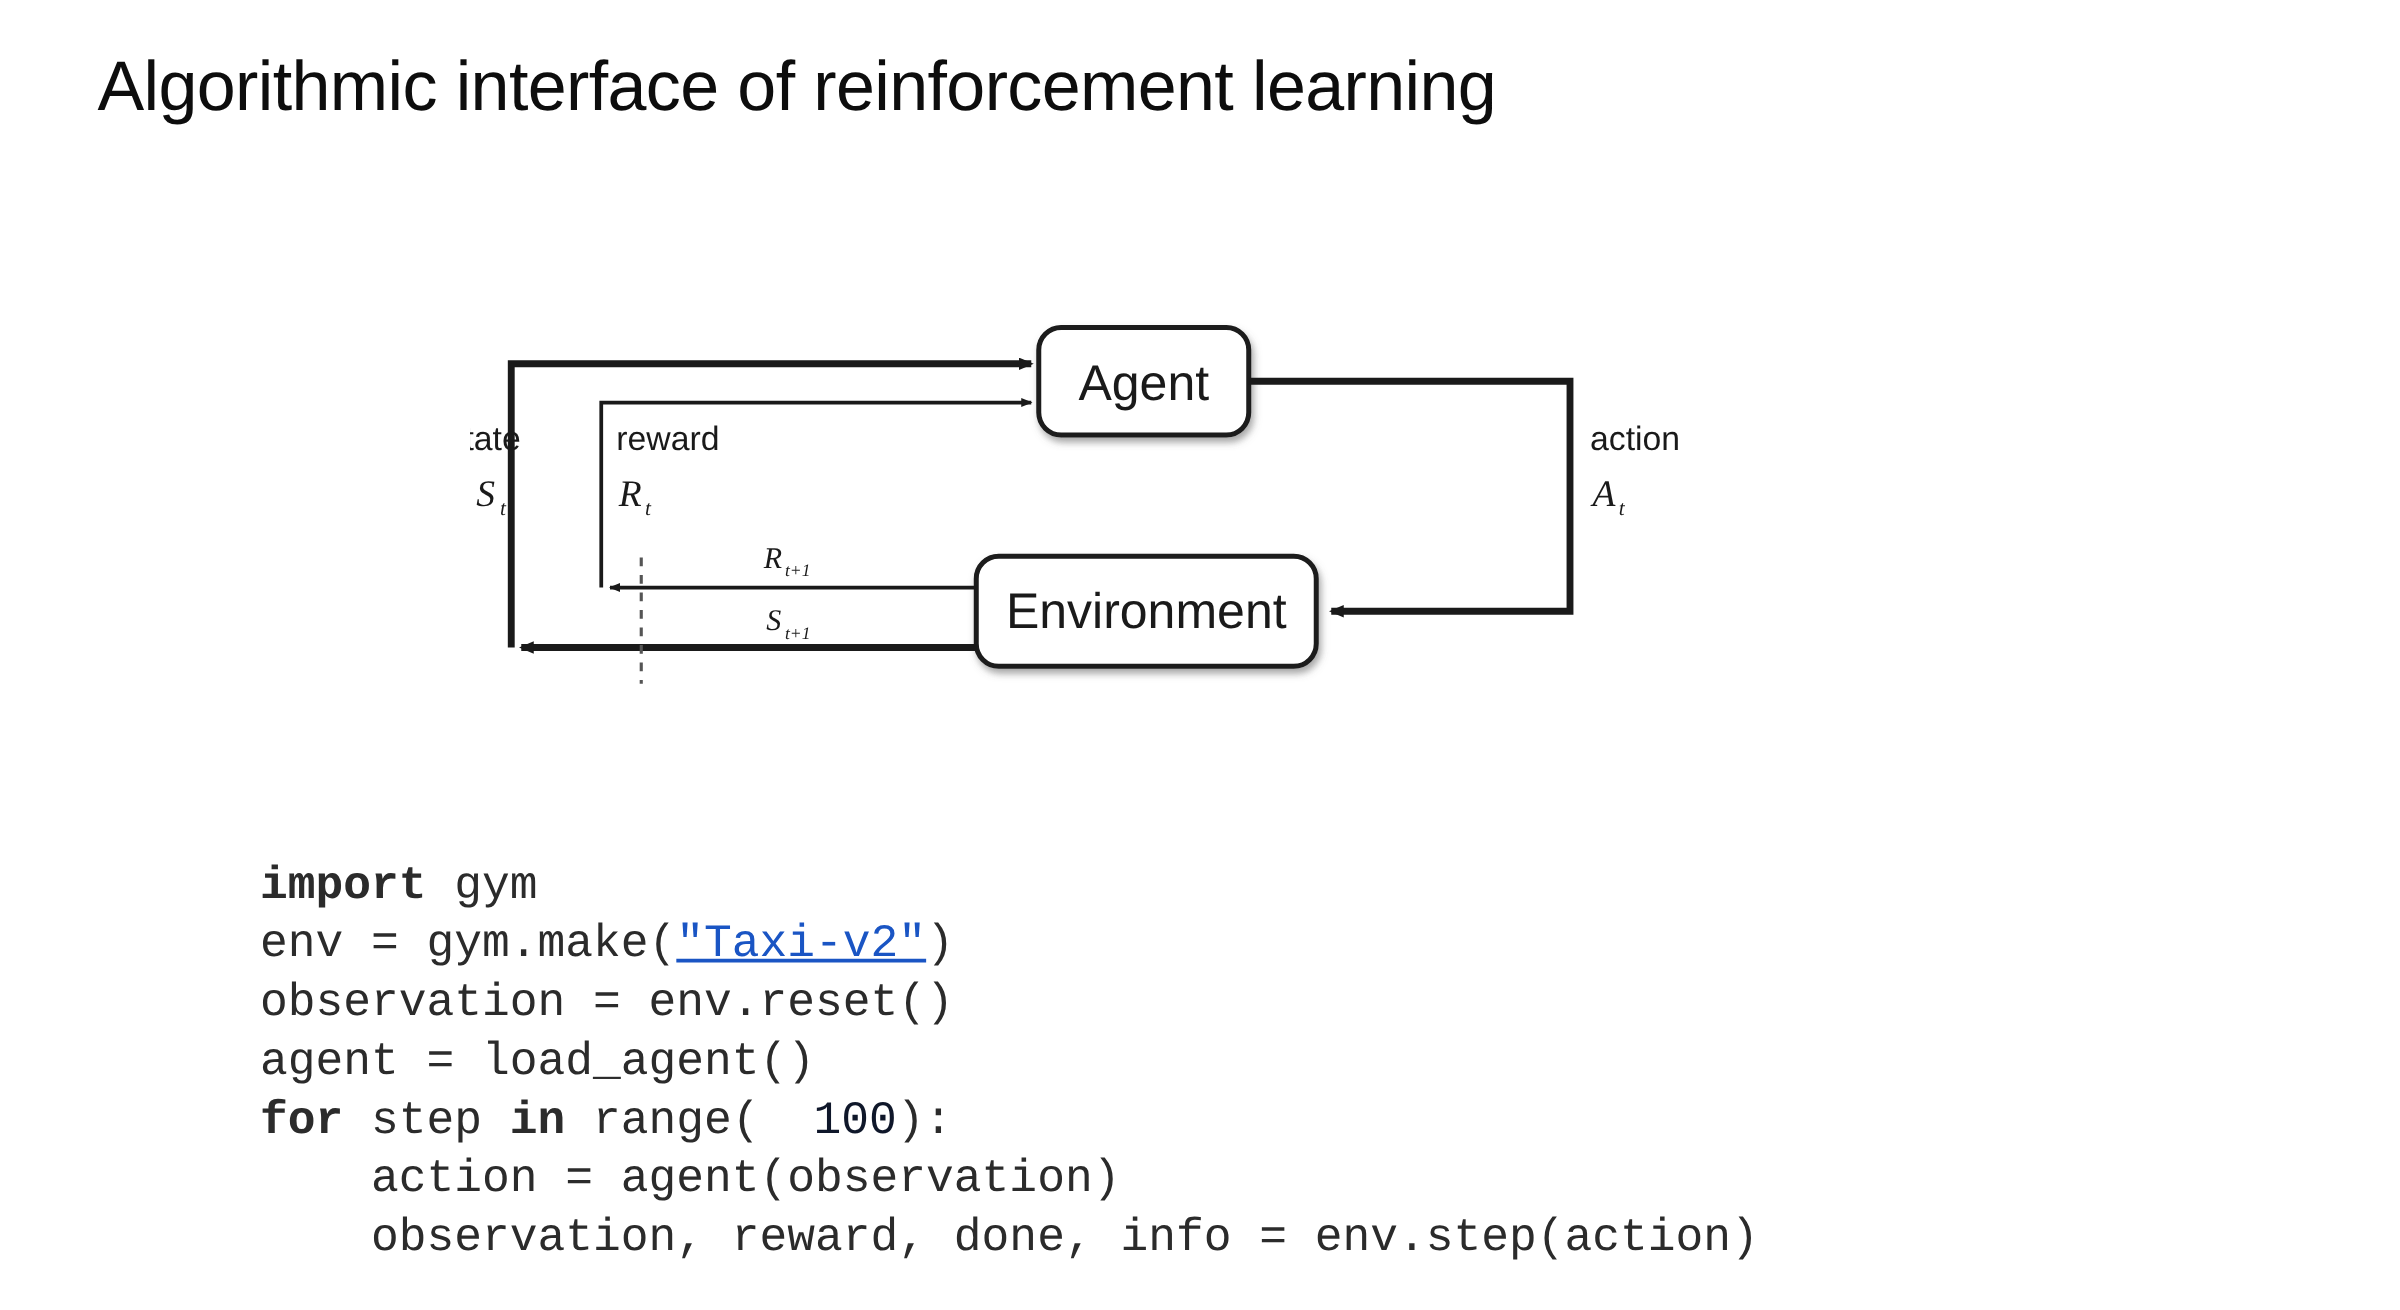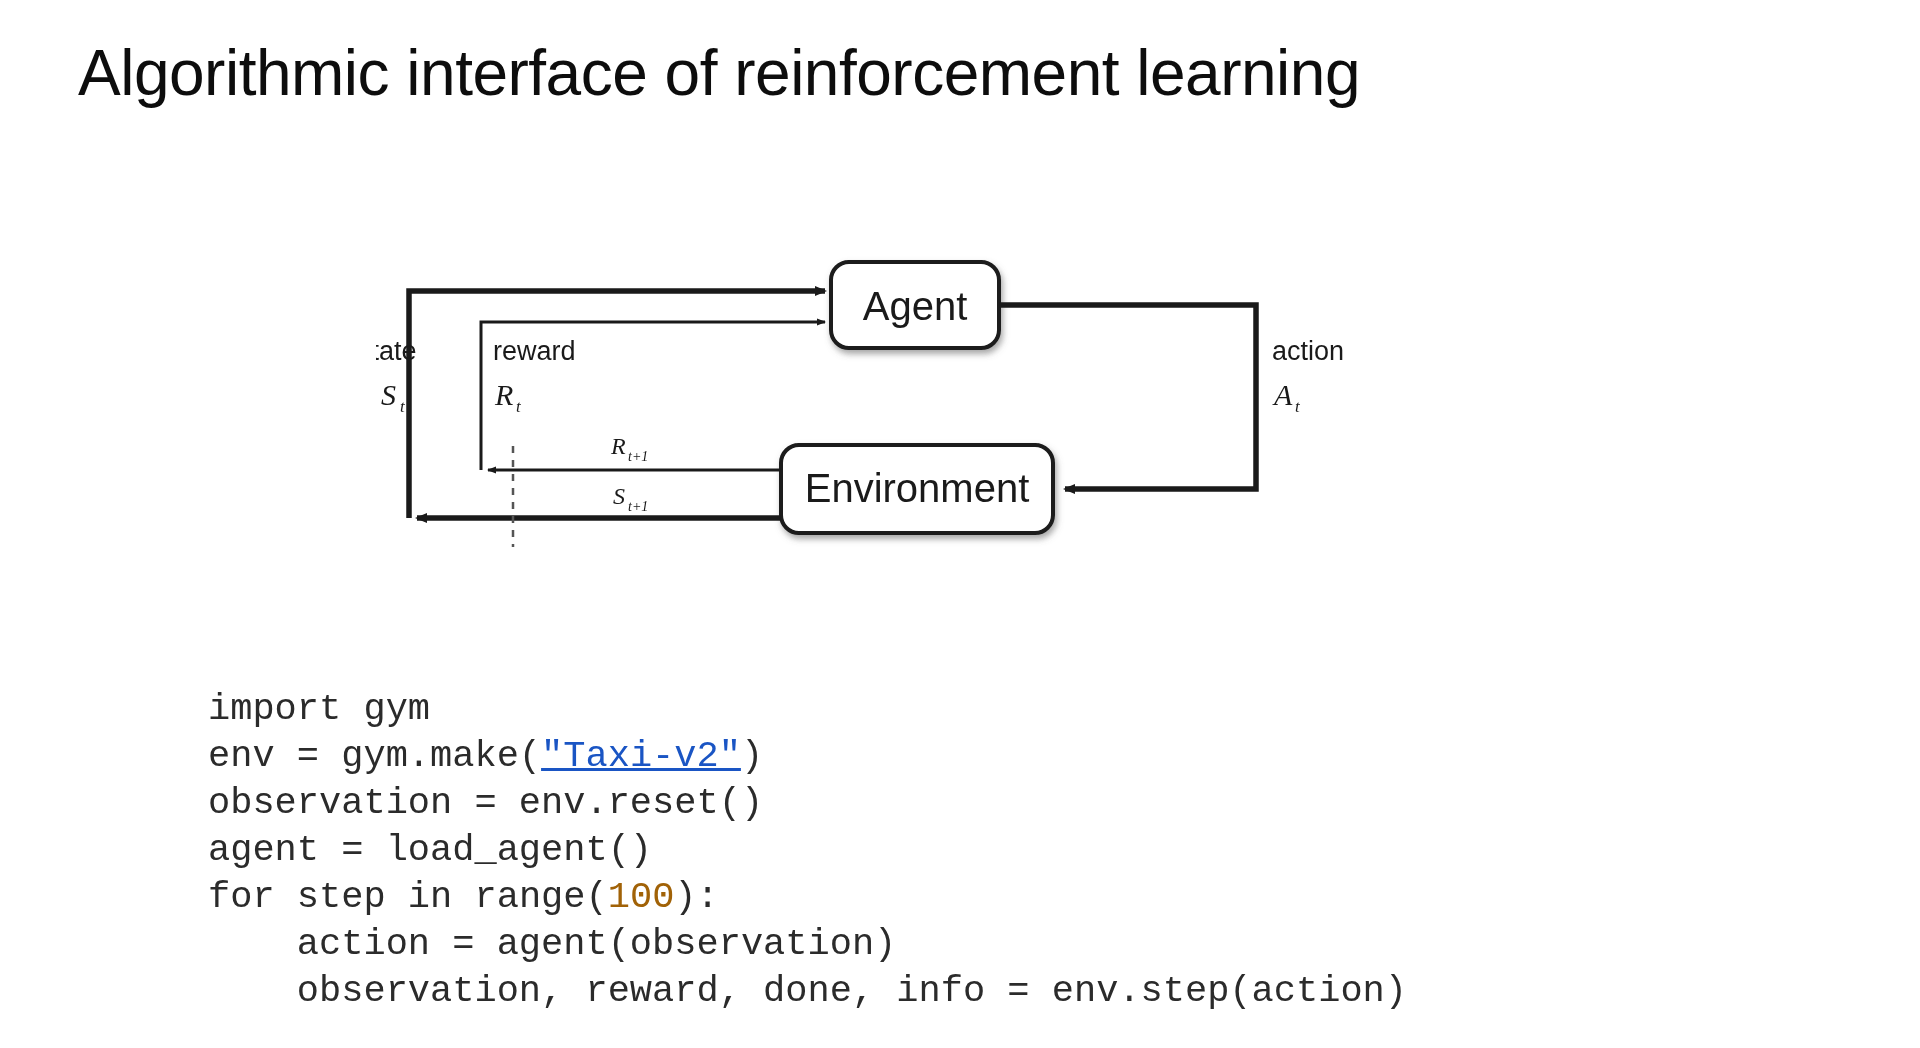--- a/index.html
+++ b/index.html
@@ -16,21 +16,21 @@
   }
 
   
   #slide-title {
     position: absolute;
     left: 78px;
     top: 38px;
     width: 1780px;
     font-family: "Liberation Sans", sans-serif;
     font-weight: 300;
-    font-size: 64px;
+    font-size: 56px;
     line-height: 1.12;
     letter-spacing: -0.5px;
     color: #0d0d0d;
     white-space: nowrap;
   }
 
   
   #diagram-wrap {
     position: absolute;
     left: 376px;
@@ -84,22 +84,22 @@
     left: 208px;
     top: 686px;
     font-family: "Liberation Mono", "DejaVu Sans Mono", monospace;
     font-size: 37px;
     line-height: 47px;
     color: #2b2b2b;
     white-space: pre;
     letter-spacing: 0px;
   }
   #code-block .ln { display: block; }
-  .kw   { font-weight: normal; color: #2b2b2b; }
-  .num  { color: #a16207; }
+  .kw   { font-weight: bold; color: #2b2b2b; }
+  .num  { color: #0f172a; margin-left: 43px; }
   .lnk  { color: #1a55c4; text-decoration: underline; }
 </style>
 </head>
 <body>
 
 <div id="slide-title">Algorithmic interface of reinforcement learning</div>
 
 <div id="diagram-wrap">
   <svg id="diagram-svg" viewBox="0 0 1000 330" xmlns="http://www.w3.org/2000/svg">
     <defs>

